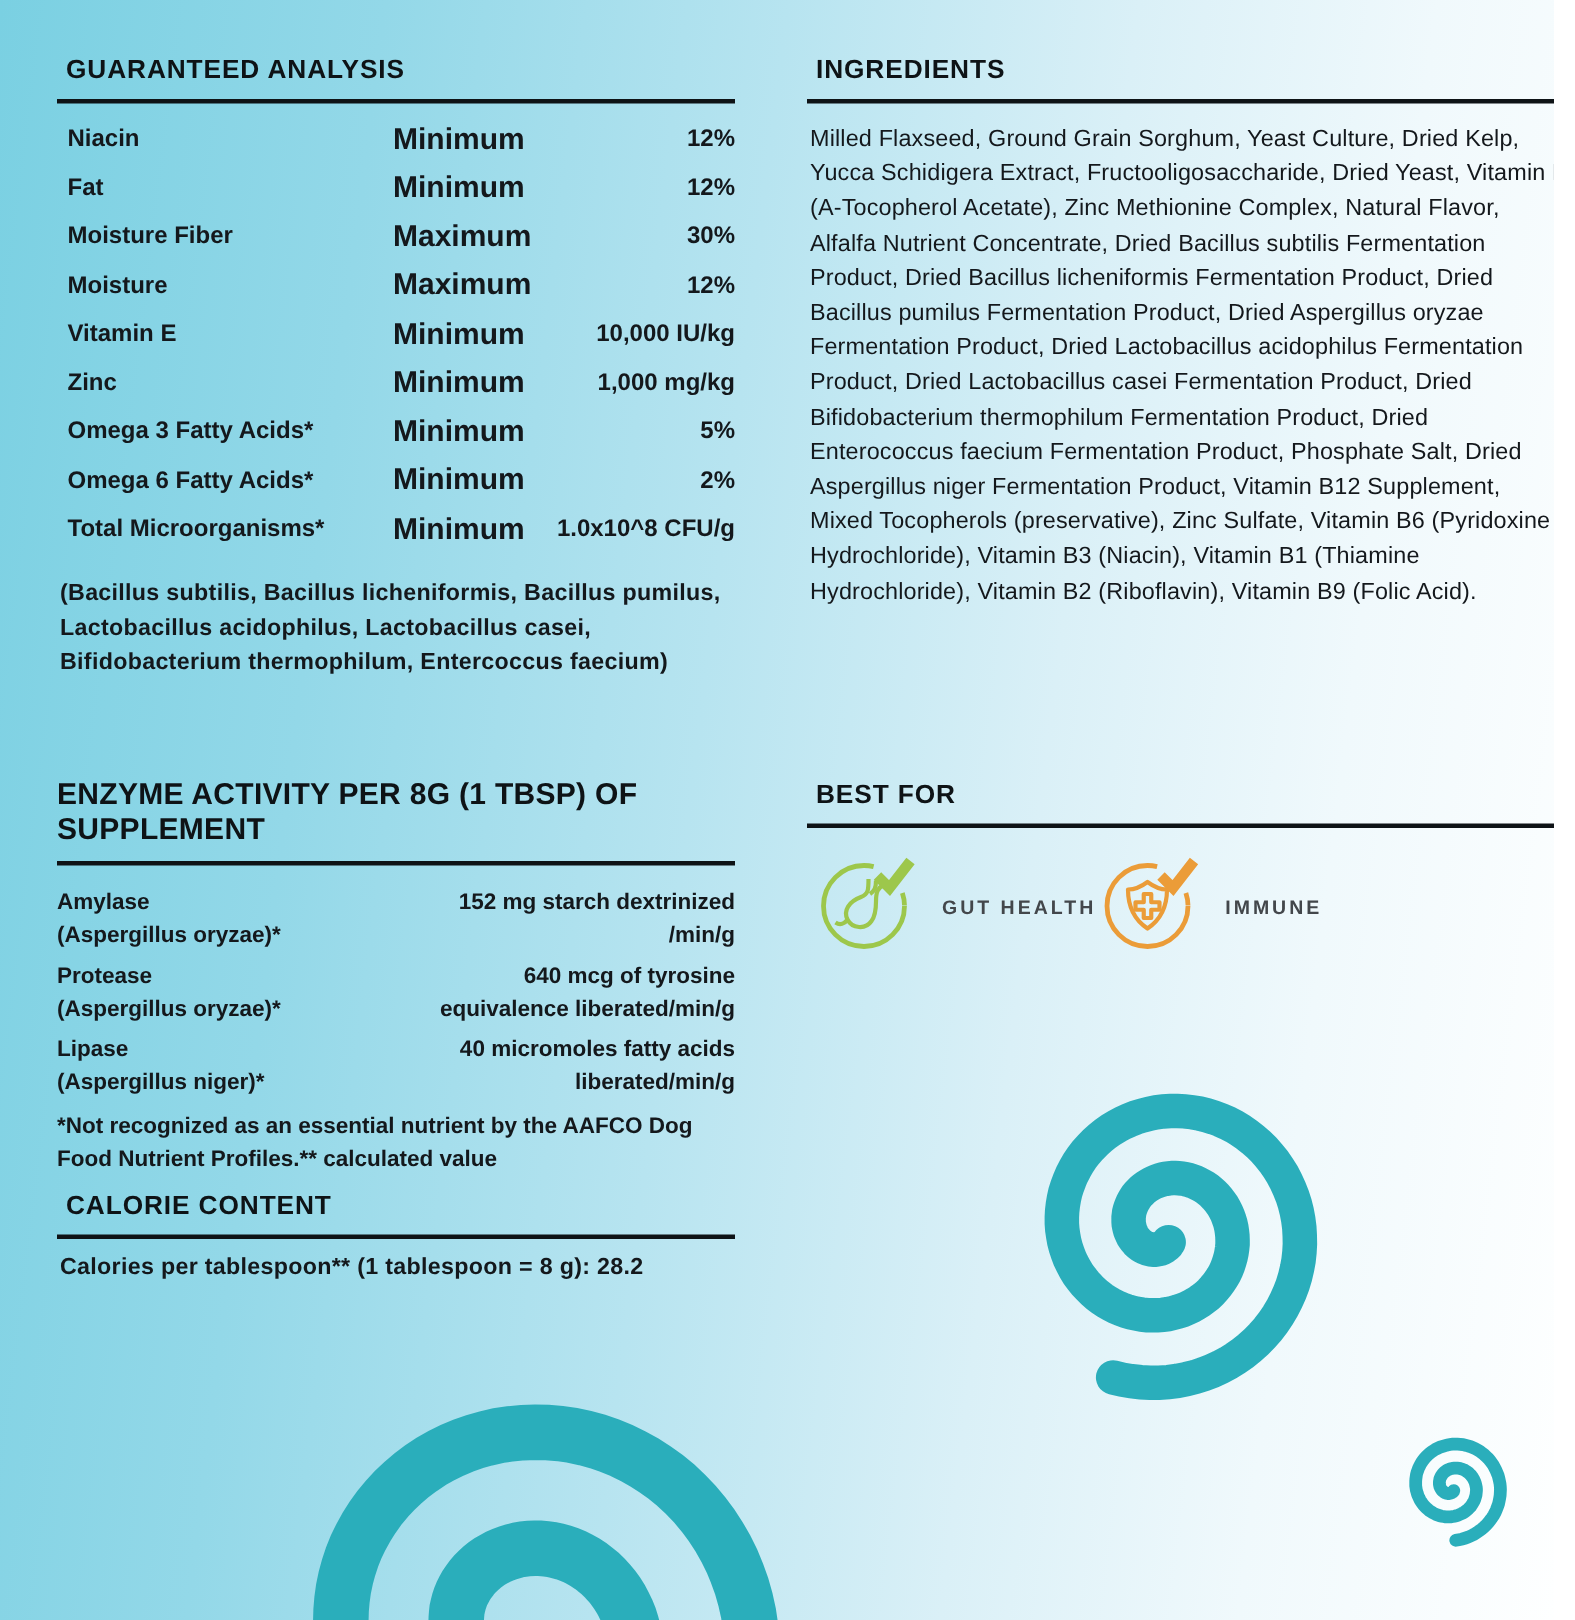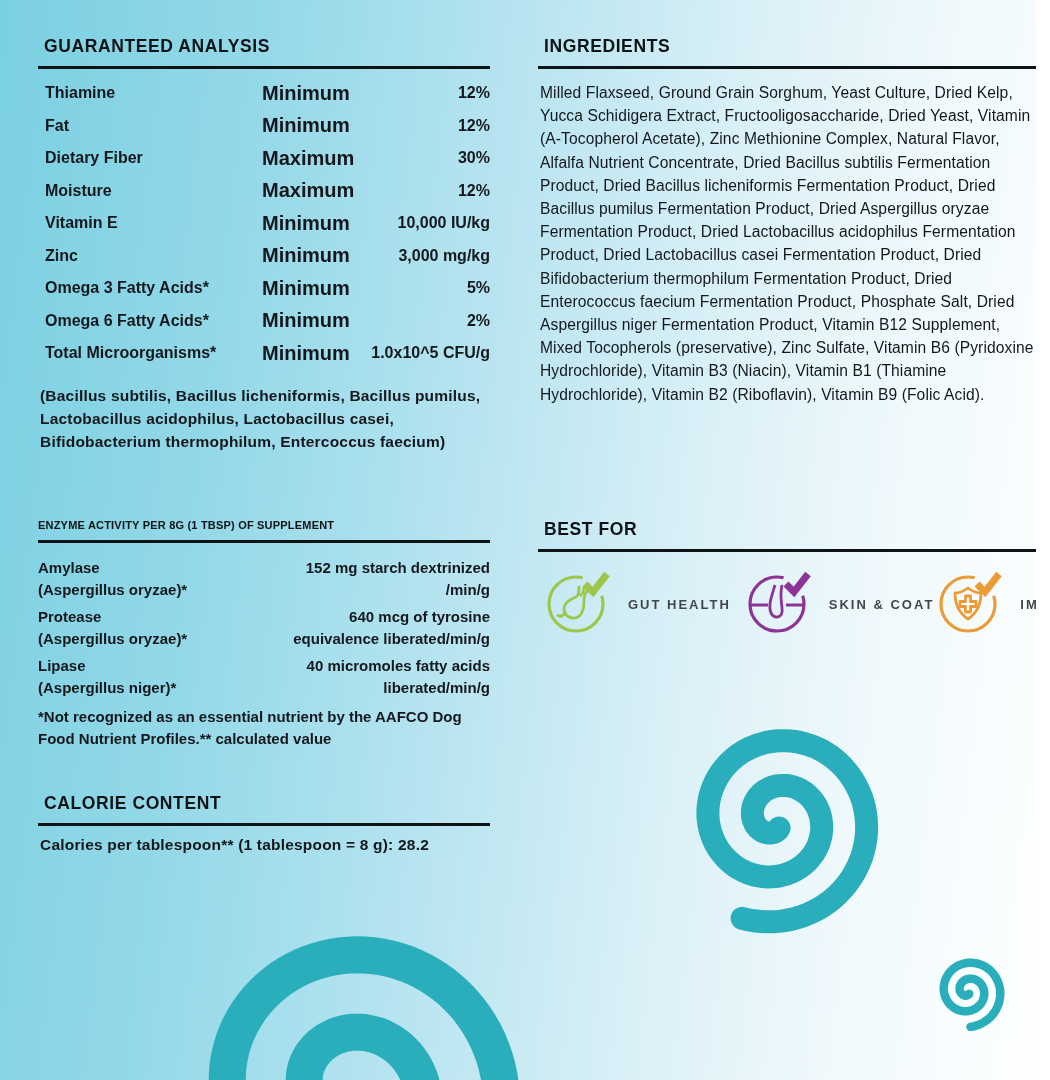--- a/index.html
+++ b/index.html
@@ -10,21 +10,21 @@
   }
   .spirals{position:absolute;left:0;top:0;z-index:0;}
   .col{position:absolute;z-index:1;}
   .col-left{left:38px;top:36px;width:452px;}
   .col-right{left:538px;top:36px;width:508px;}
   section{position:absolute;left:0;width:100%;}
   .sec-top{top:0;}
   .sec-mid{top:483px;}
   .sec-calorie{top:757px;}
   h2{margin:0 0 0 6px;font-size:17.5px;font-weight:700;letter-spacing:.6px;color:#0e1316;}
-  h2.small{margin-left:0;font-size:11px;letter-spacing:.2px;}
+  h2.small{margin-left:0;font-size:20px;letter-spacing:.2px;}
   .rule{margin-top:9px;border-bottom:3px solid #0e1316;}
   
   .ga-table{margin-top:8px;}
   .ga-row{display:grid;grid-template-columns:224px 100px 1fr;align-items:center;height:32.5px;}
   .ga-n{font-size:16px;font-weight:700;padding-left:7px;}
   .ga-q{font-size:20px;font-weight:700;}
   .ga-v{font-size:16px;font-weight:700;text-align:right;}
   .micro-note{margin:14px 0 0 2px;font-size:15.5px;font-weight:700;line-height:23px;letter-spacing:.2px;}
   
   .enz-rows{margin-top:14px;}
@@ -62,63 +62,63 @@
     <path fill="none" stroke-linecap="round" d="M 395.3,1256.5 L 404.8,1252.5 L 414.0,1247.9 L 422.9,1242.8 L 431.4,1237.3 L 439.6,1231.2 L 447.3,1224.7 L 454.6,1217.7 L 461.4,1210.4 L 467.7,1202.7 L 473.6,1194.7 L 478.9,1186.4 L 483.7,1177.8 L 487.9,1169.0 L 491.6,1160.0 L 494.7,1150.8 L 497.2,1141.5 L 499.2,1132.0 L 500.6,1122.6 L 501.4,1113.1 L 501.7,1103.6 L 501.3,1094.2 L 500.4,1084.9 L 499.0,1075.6 L 497.0,1066.5 L 494.5,1057.6 L 491.4,1049.0 L 487.9,1040.5 L 483.8,1032.3 L 479.3,1024.4 L 474.4,1016.9 L 469.1,1009.7 L 463.3,1002.8 L 457.2,996.4 L 450.7,990.3 L 443.9,984.7 L 436.8,979.6 L 429.5,974.9 L 421.9,970.7 L 414.1,966.9 L 406.2,963.7 L 398.1,960.9 L 389.9,958.7 L 381.6,956.9 L 373.3,955.7 L 365.0,955.0 L 356.7,954.8 L 348.4,955.1 L 340.2,955.9 L 332.1,957.1 L 324.2,958.9 L 316.4,961.1 L 308.8,963.8 L 301.4,966.9 L 294.3,970.4 L 287.4,974.3 L 280.8,978.7 L 274.6,983.3 L 268.6,988.4 L 263.0,993.7 L 257.8,999.3 L 252.9,1005.2 L 248.5,1011.4 L 244.4,1017.8 L 240.8,1024.3 L 237.5,1031.1 L 234.7,1038.0 L 232.4,1045.0 L 230.5,1052.0 L 229.0,1059.2 L 228.0,1066.4 L 227.4,1073.5 L 227.2,1080.7 L 227.5,1087.8 L 228.2,1094.8 L 229.3,1101.8 L 230.9,1108.6 L 232.8,1115.2 L 235.1,1121.7 L 237.8,1128.0 L 240.8,1134.1 L 244.2,1140.0 L 247.9,1145.6 L 252.0,1150.9 L 256.3,1155.9 L 260.8,1160.7 L 265.7,1165.1 L 270.7,1169.2 L 275.9,1172.9 L 281.4,1176.3 L 286.9,1179.4 L 292.7,1182.0 L 298.5,1184.4 L 304.4,1186.3 L 310.4,1187.9 L 316.4,1189.0 L 322.5,1189.9 L 328.5,1190.3 L 334.5,1190.4 L 340.4,1190.1 L 346.3,1189.4 L 352.1,1188.4 L 357.8,1187.1 L 363.3,1185.4 L 368.7,1183.4 L 373.9,1181.1 L 378.9,1178.6 L 383.7,1175.7 L 388.3,1172.6 L 392.7,1169.2 L 396.8,1165.6 L 400.7,1161.7 L 404.2,1157.7 L 407.5,1153.5 L 410.6,1149.2 L 413.3,1144.7 L 415.7,1140.1 L 417.8,1135.4 L 419.6,1130.6 L 421.1,1125.7 L 422.3,1120.9 L 423.2,1116.0 L 423.8,1111.0 L 424.0,1106.2 L 424.0,1101.3 L 423.7,1096.5 L 423.0,1091.8 L 422.2,1087.2 L 421.0,1082.6 L 419.6,1078.2 L 417.9,1074.0 L 415.9,1069.8 L 413.8,1065.9 L 411.4,1062.1 L 408.8,1058.5 L 406.1,1055.2 L 403.2,1052.0 L 400.1,1049.0 L 396.8,1046.3 L 393.5,1043.8 L 390.0,1041.5 L 386.4,1039.5 L 382.8,1037.7 L 379.1,1036.2 L 375.3,1034.9 L 371.5,1033.9 L 367.7,1033.1 L 363.9,1032.5 L 360.1,1032.2 L 356.4,1032.2 L 352.7,1032.3 L 349.0,1032.7 L 345.5,1033.3 L 342.0,1034.2 L 338.6,1035.2 L 335.3,1036.4 L 332.2,1037.8 L 329.2,1039.4 L 326.3,1041.1 L 323.6,1043.0 L 321.0,1045.1 L 318.7,1047.2 L 316.4,1049.5 L 314.4,1051.9 L 312.5,1054.4 L 310.8,1056.9 L 309.4,1059.5 L 308.0,1062.2 L 306.9,1064.9 L 306.0,1067.6 L 305.3,1070.4 L 304.7,1073.1 L 304.4,1075.8 L 304.2,1078.5 L 304.1,1081.2 L 304.3,1083.8 L 304.6,1086.4 L 305.1,1088.8 L 305.7,1091.3 L 306.5,1093.6 L 307.4,1095.8 L 308.4,1097.9 L 309.6,1100.0 L 310.8,1101.9 L 312.2,1103.6 L 313.6,1105.3 L 315.2,1106.8 L 316.8,1108.2 L 318.4,1109.5 L 320.1,1110.6 L 321.8,1111.6 L 323.6,1112.4 L 325.4,1113.1 L 327.1,1113.7 L 328.9,1114.1 L 330.7,1114.4 L 332.4,1114.6 L 334.1,1114.6 L 335.7,1114.5 L 337.4,1114.3 L 338.9,1114.0 L 340.4,1113.6 L 341.8,1113.1 L 343.2,1112.6 L 344.4,1111.9 L 345.6,1111.1 L 346.7,1110.3 L 347.6,1109.5 L 348.5,1108.5 L 349.3,1107.6 L 350.0,1106.6 L 350.6,1105.6" stroke-width="37" stroke="#2aaebb"></path>
   </svg>
 
   <div class="col col-left">
 
     <section class="sec-top">
       <h2>GUARANTEED ANALYSIS</h2>
       <div class="rule"></div>
       <div class="ga-table">
         <div class="ga-row">
-            <span class="ga-n">Thiamine</span>
+            <span class="ga-n">Niacin</span>
             <span class="ga-q">Minimum</span>
             <span class="ga-v">12%</span>
           </div>
         <div class="ga-row">
             <span class="ga-n">Fat</span>
             <span class="ga-q">Minimum</span>
             <span class="ga-v">12%</span>
           </div>
         <div class="ga-row">
-            <span class="ga-n">Dietary Fiber</span>
+            <span class="ga-n">Moisture Fiber</span>
             <span class="ga-q">Maximum</span>
             <span class="ga-v">30%</span>
           </div>
         <div class="ga-row">
             <span class="ga-n">Moisture</span>
             <span class="ga-q">Maximum</span>
             <span class="ga-v">12%</span>
           </div>
         <div class="ga-row">
             <span class="ga-n">Vitamin E</span>
             <span class="ga-q">Minimum</span>
             <span class="ga-v">10,000 IU/kg</span>
           </div>
         <div class="ga-row">
             <span class="ga-n">Zinc</span>
             <span class="ga-q">Minimum</span>
-            <span class="ga-v">3,000 mg/kg</span>
+            <span class="ga-v">1,000 mg/kg</span>
           </div>
         <div class="ga-row">
             <span class="ga-n">Omega 3 Fatty Acids*</span>
             <span class="ga-q">Minimum</span>
             <span class="ga-v">5%</span>
           </div>
         <div class="ga-row">
             <span class="ga-n">Omega 6 Fatty Acids*</span>
             <span class="ga-q">Minimum</span>
             <span class="ga-v">2%</span>
           </div>
         <div class="ga-row">
             <span class="ga-n">Total Microorganisms*</span>
             <span class="ga-q">Minimum</span>
-            <span class="ga-v">1.0x10^5 CFU/g</span>
+            <span class="ga-v">1.0x10^8 CFU/g</span>
           </div>
       </div>
       <p class="micro-note">(Bacillus subtilis, Bacillus licheniformis, Bacillus pumilus, Lactobacillus acidophilus, Lactobacillus casei, Bifidobacterium thermophilum, Entercoccus faecium)</p>
     </section>
 
     <section class="sec-mid">
       <h2 class="small">ENZYME ACTIVITY PER 8G (1 TBSP) OF SUPPLEMENT</h2>
       <div class="rule"></div>
       <div class="enz-rows">
         <div class="enz-row">
@@ -162,29 +162,20 @@
           <svg class="bf-svg" width="74" height="72" viewBox="-32 -36 74 72">
             <circle class="gut ring" cx="0" cy="0" r="27" pathLength="100" stroke-dasharray="79 16 5"></circle>
             <path class="gut glyph" d="M 3,-18 C 3,-11 3,-8 -2,-6 C -10,-3 -14,3 -11,9 C -8,15 1,16 5,10 C 8,6 8,1 8,-3 C 8,-9 9,-12 13,-14"></path>
             <path class="gut glyph" d="M -11,9 C -13,12 -16,13 -19,11"></path>
             <path class="gut glyph" d="M 8,-17 C 8,-12 7,-10 4,-8"></path>
             <path class="gut check" d="M 9,-20 L 17,-12 L 31,-30"></path>
           </svg>
           <span class="bf-label">GUT HEALTH</span>
         </div>
 
-        <div class="bf-item i2">
-          <svg class="bf-svg" width="74" height="72" viewBox="-32 -36 74 72">
-            <circle class="skin ring" cx="0" cy="0" r="27" pathLength="100" stroke-dasharray="79 16 5"></circle>
-            <path class="skin glyph" d="M -27,1 H -9 M 9,1 H 27"></path>
-            <path class="skin glyph" d="M -2,-19 C -6,-6 -9,2 -6,9 C -3,15 4,14 5,8 C 6,3 2,-6 5,-19"></path>
-            <path class="skin check" d="M 9,-20 L 17,-12 L 31,-30"></path>
-          </svg>
-          <span class="bf-label">SKIN &amp; COAT</span>
-        </div>
 
         <div class="bf-item i3">
           <svg class="bf-svg" width="74" height="72" viewBox="-32 -36 74 72">
             <circle class="imm ring" cx="0" cy="0" r="27" pathLength="100" stroke-dasharray="79 16 5"></circle>
             <path class="imm glyph" d="M 0,-16 C 4,-13 9,-11 13,-11 C 13,0 9,9 0,15 C -9,9 -13,0 -13,-11 C -9,-11 -4,-13 0,-16 Z"></path>
             <path class="imm glyph" d="M -2.5,-8 H 2.5 V -2.5 H 8 V 2.5 H 2.5 V 8 H -2.5 V 2.5 H -8 V -2.5 H -2.5 Z"></path>
             <path class="imm check" d="M 9,-20 L 17,-12 L 31,-30"></path>
           </svg>
           <span class="bf-label">IMMUNE</span>
         </div>

